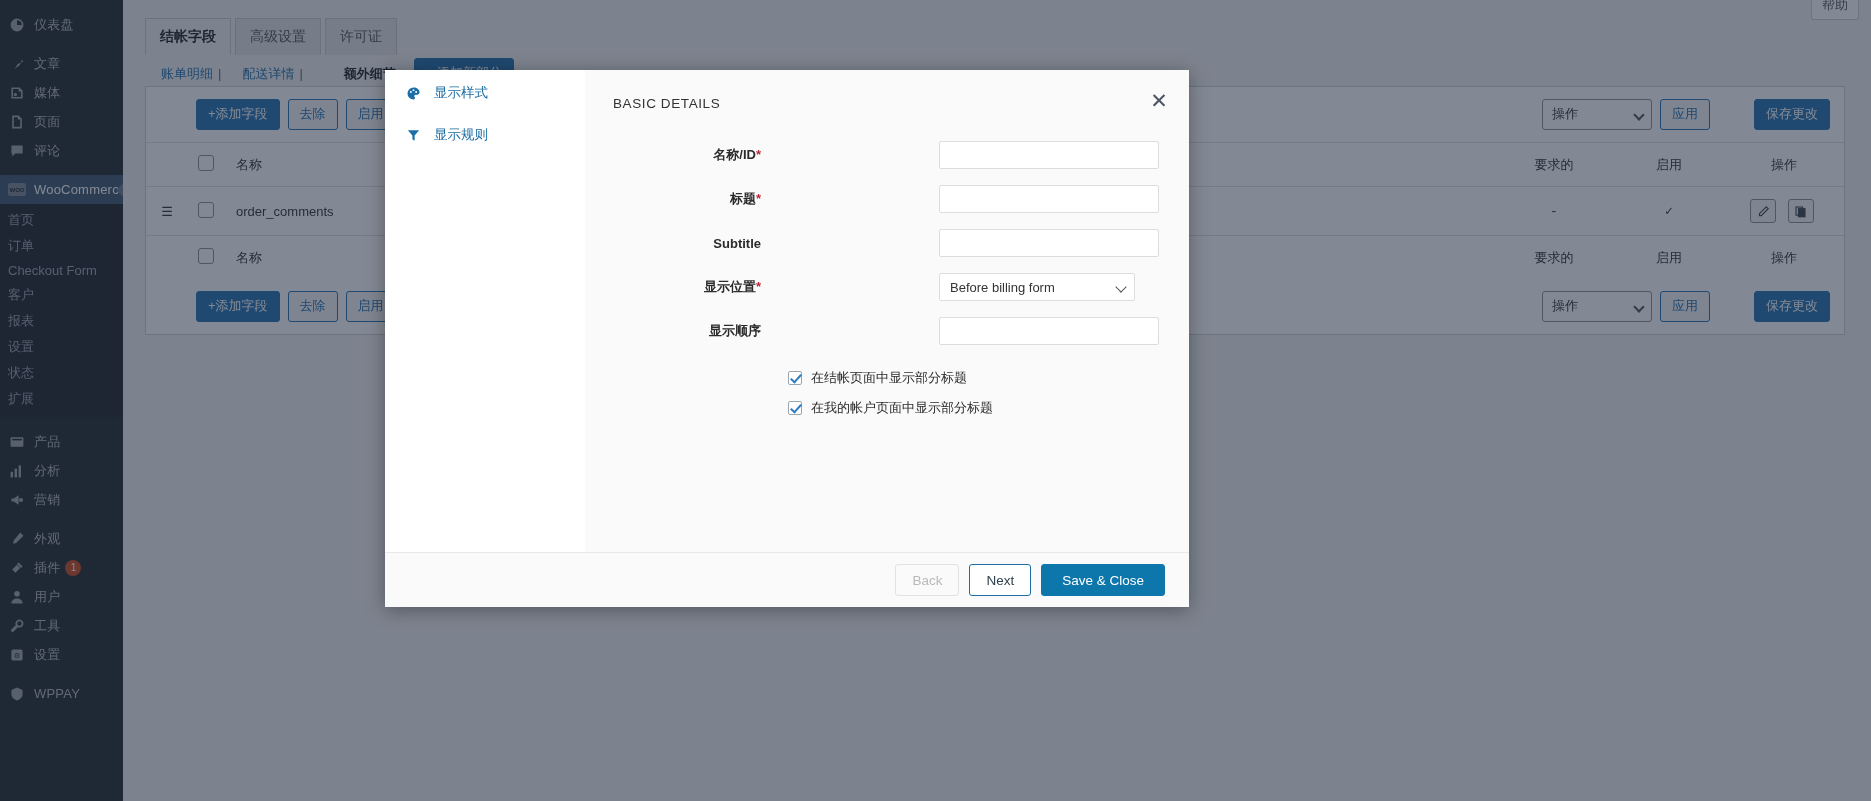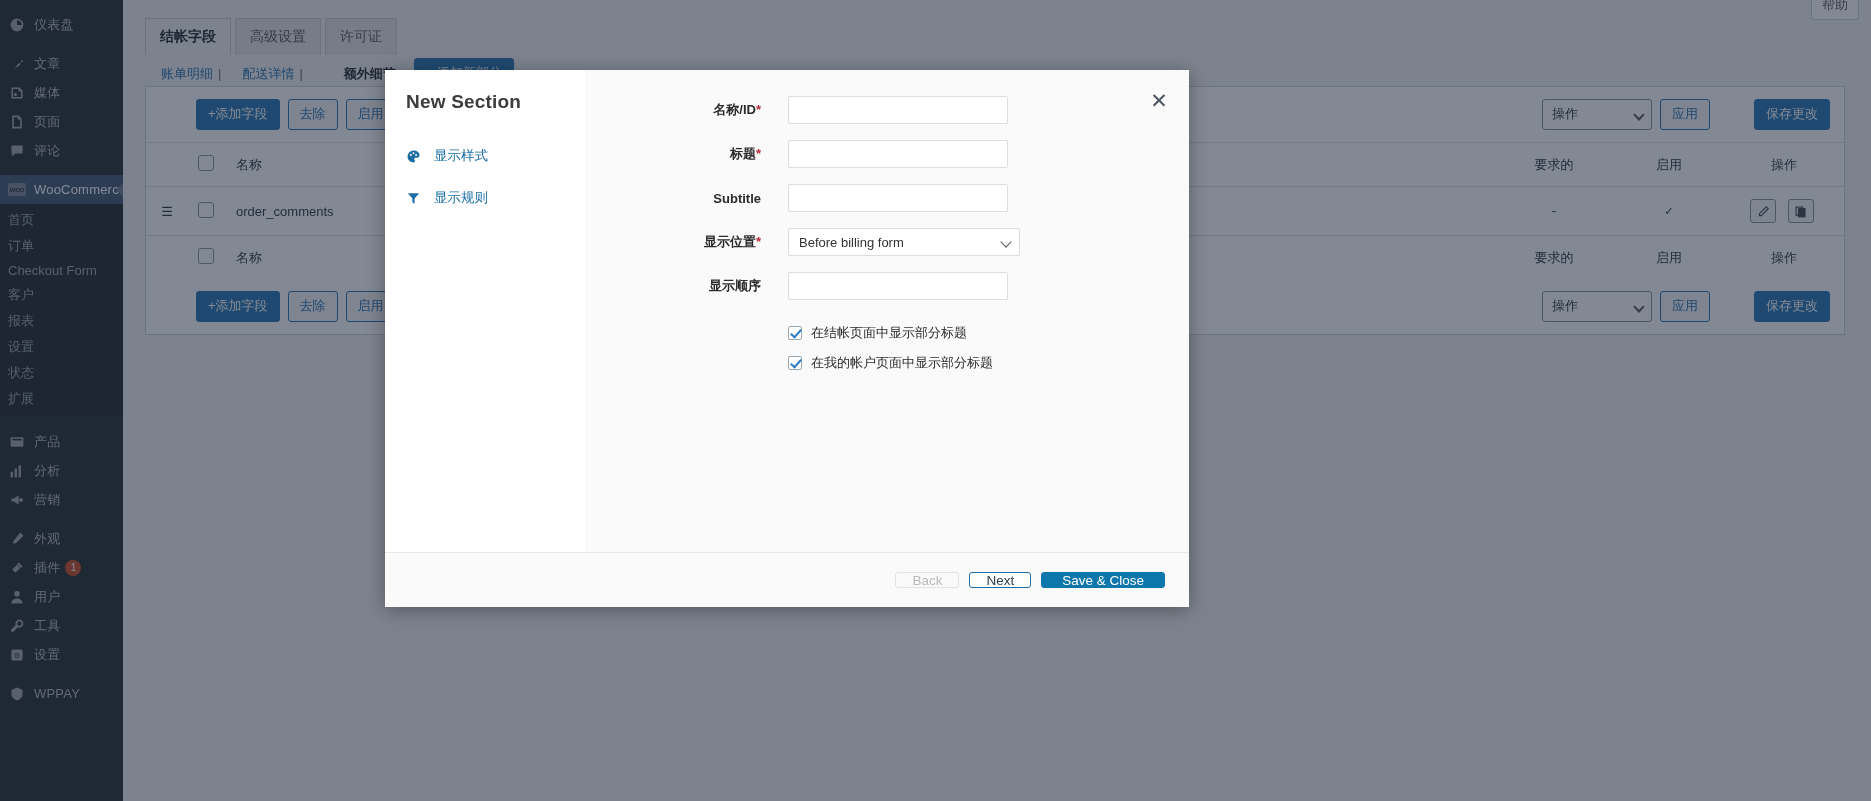--- a/index.html
+++ b/index.html
@@ -270,40 +270,41 @@
   .section-title {
     font-size: 13.5px;
     color: #333;
     letter-spacing: .6px;
     margin-bottom: 30px;
   }
   .form-row {
     display: flex;
     align-items: center;
     margin-bottom: 16px;
+    justify-content: space-between;
   }
   .form-label {
     width: 175px;
     text-align: right;
     padding-right: 27px;
     font-size: 13px;
     font-weight: bold;
     color: #2b2b2b;
     flex: none;
   }
   .form-label .req { color: #b5283a; font-weight: bold; }
   .form-ctrl { width: 220px; flex: none; }
   .inp {
     width: 220px; height: 28px;
     border: 1px solid #ddd;
     background: #fff;
     border-radius: 2px;
   }
   .selbox {
-    width: 232px; height: 28px;
+    width: 196px; height: 28px;
     border: 1px solid #ddd;
     background: #fff;
     border-radius: 2px;
     display: flex; align-items: center;
     padding: 0 26px 0 10px;
     font-size: 13px;
     color: #333;
     position: relative;
   }
   .selbox .chev2 {
@@ -351,21 +352,21 @@
     flex: none;
     height: 55px;
     background: #fafafa;
     border-top: 1px solid #e8e8e8;
     display: flex; align-items: center; justify-content: flex-end;
     padding-right: 24px;
     gap: 10px;
   }
   .mbtn {
     font-size: 13.5px;
-    height: 16px;
+    height: 32px;
     min-width: 58px;
     padding: 0 16px;
     border-radius: 3px;
     display: inline-flex; align-items: center; justify-content: center;
     background: #fafafa;
   }
   .mbtn.back { border: 1px solid #e2e2e2; color: #b9b9b9; }
   .mbtn.next { border: 1px solid #1c6ea4; color: #31424e; background: #fff; }
   .mbtn.save { border: 1px solid #0d76ab; background: #0d76ab; color: #fff; padding: 0 20px; }
   svg { display: block; }
@@ -640,21 +641,20 @@
       <span class="mi-label">WPPAY</span>
     </div>
   </div>
 
   <div class="overlay"></div>
 
   <div class="modal">
     <div class="modal-body">
 
       <div class="modal-nav">
-        <div class="modal-nav-title">New Section</div>
 
 
         <div class="nav-gap"></div>
 
         <div class="nav-row">
           <span class="nv-icon">
             <svg width="15" height="15" viewBox="0 0 20 20" fill="#1c6ea4">
                 <path d="M10 2a8 8 0 000 16c1.1 0 2-.9 2-2 0-.5-.2-1-.5-1.3-.3-.4-.5-.8-.5-1.2 0-1.1.9-2 2-2h1.6A3.4 3.4 0 0018 8c0-3.3-3.6-6-8-6z"></path>
                 <circle cx="6.5" cy="8" r="1.3" fill="#fafafa"></circle>
                 <circle cx="10" cy="5.5" r="1.3" fill="#fafafa"></circle>
@@ -675,20 +675,21 @@
           <span>显示规则</span>
         </div>
 
         <div class="nav-gap"></div>
 
       </div>
 
       <div class="modal-main">
         <div class="modal-close">✕</div>
 
+        <div class="section-title">BASIC DETAILS</div>
 
         <div class="form-row">
           <div class="form-label">
             <span>名称/ID</span><span class="req">*</span>
           </div>
           <div class="form-ctrl">
             <input class="inp" type="text" value="" style="">
           </div>
         </div>
 

